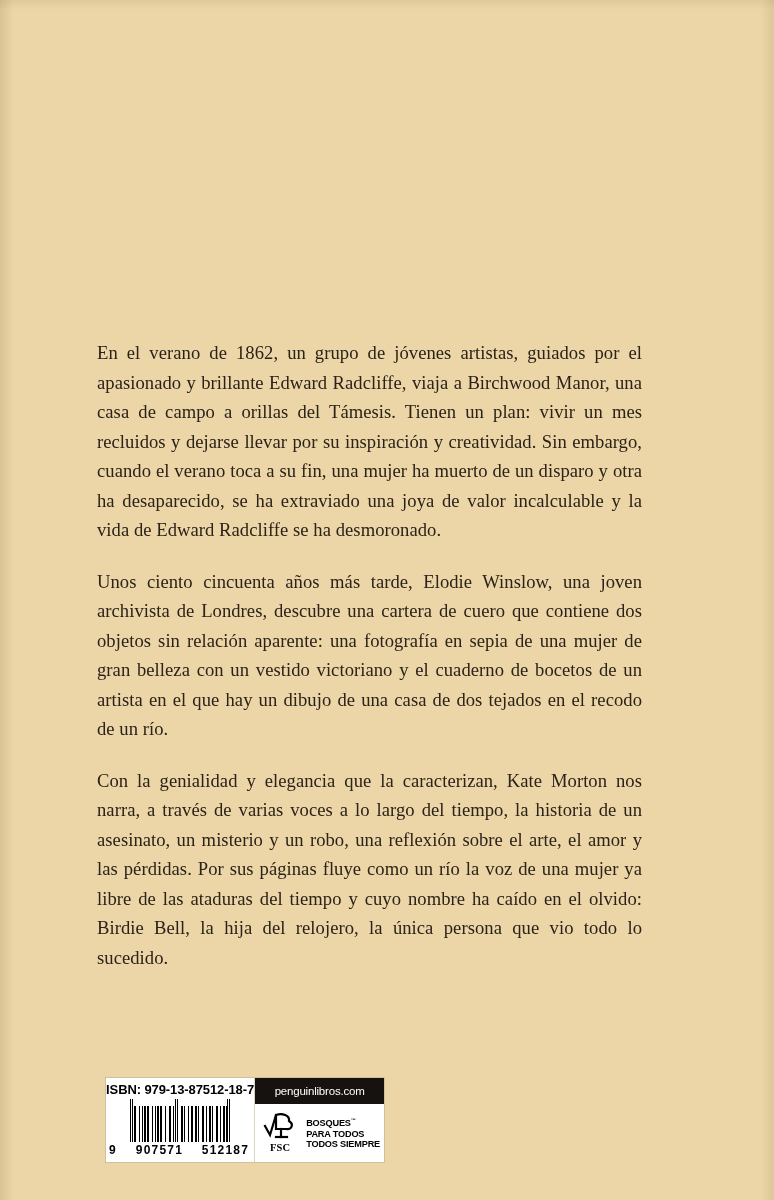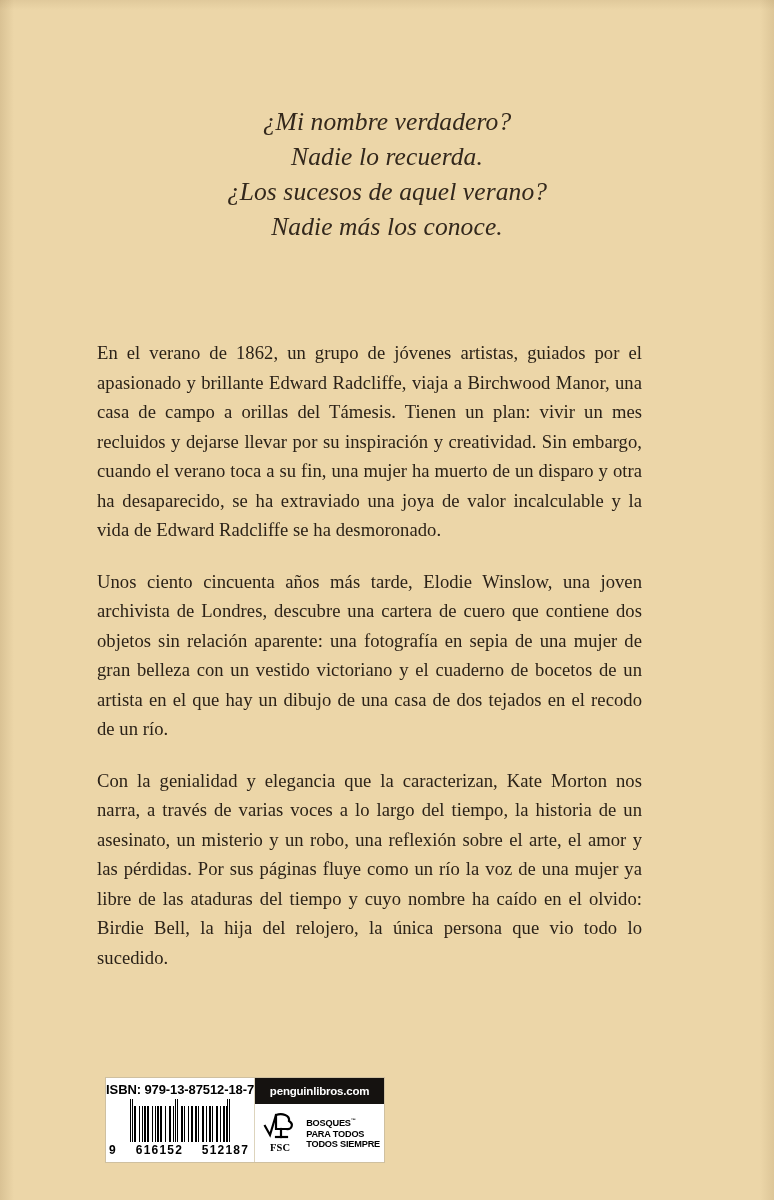--- a/index.html
+++ b/index.html
@@ -98,21 +98,21 @@
   .bc-right {
     flex:1;
     display:flex;
     flex-direction:column;
   }
   .pl-url {
     background:#151210;
     color:#ffffff;
     font-family:"Liberation Sans", sans-serif;
     font-size:11.5px;
-    font-weight:700;
+    font-weight:400;
     text-align:center;
     line-height:26px;
     height:26px;
     letter-spacing:-0.2px;
   }
   .fsc-area {
     flex:1;
     background:#fff;
     display:flex;
     align-items:center;
@@ -148,26 +148,20 @@
 </style>
 </head>
 <body>
 
 <div class="cover">
 
   <div class="edge-top"></div>
   <div class="edge-left"></div>
   <div class="edge-right"></div>
 
-  <div class="epigraph">
-    <div>¿Mi nombre verdadero?</div>
-    <div>Nadie lo recuerda.</div>
-    <div>¿Los sucesos de aquel verano?</div>
-    <div>Nadie más los conoce.</div>
-  </div>
 
   <div class="blurb">
     <p>En el verano de 1862, un grupo de jóvenes artistas, guiados por el apasionado y brillante Edward Radcliffe, viaja a Birchwood Manor, una casa de campo a orillas del Támesis. Tienen un plan: vivir un mes recluidos y dejarse llevar por su inspiración y creatividad. Sin embargo, cuando el verano toca a su fin, una mujer ha muerto de un disparo y otra ha desaparecido, se ha extraviado una joya de valor incalculable y la vida de Edward Radcliffe se ha desmoronado.</p>
     <p>Unos ciento cincuenta años más tarde, Elodie Winslow, una joven archivista de Londres, descubre una cartera de cuero que contiene dos objetos sin relación aparente: una fotografía en sepia de una mujer de gran belleza con un vestido victoriano y el cuaderno de bocetos de un artista en el que hay un dibujo de una casa de dos tejados en el recodo de un río.</p>
     <p>Con la genialidad y elegancia que la caracterizan, Kate Morton nos narra, a través de varias voces a lo largo del tiempo, la historia de un asesinato, un misterio y un robo, una reflexión sobre el arte, el amor y las pérdidas. Por sus páginas fluye como un río la voz de una mujer ya libre de las ataduras del tiempo y cuyo nombre ha caído en el olvido: Birdie Bell, la hija del relojero, la única persona que vio todo lo sucedido.</p>
   </div>
 
   <div class="barcode-block">
 
     <div class="bc-left">
@@ -232,21 +226,21 @@
           <span style="width:2px;height:36px;background:transparent"></span>
           <span style="width:2px;height:36px;background:#000"></span>
           <span style="width:1px;height:36px;background:transparent"></span>
           <span style="width:1px;height:36px;background:#000"></span>
           <span style="width:1px;height:43px;background:#000"></span>
           <span style="width:1px;height:43px;background:transparent"></span>
           <span style="width:1px;height:43px;background:#000"></span>
         </div>
       <div class="bc-digits">
         <span class="g1">9</span>
-        <span>616152</span>
+        <span>907571</span>
         <span>512187</span>
       </div>
     </div>
 
     <div class="bc-right">
       <div class="pl-url">penguinlibros.com</div>
       <div class="fsc-area">
         <div class="fsc-mark">
           <span>
             <svg width="34" height="30" viewBox="0 0 34 30" aria-hidden="true">

